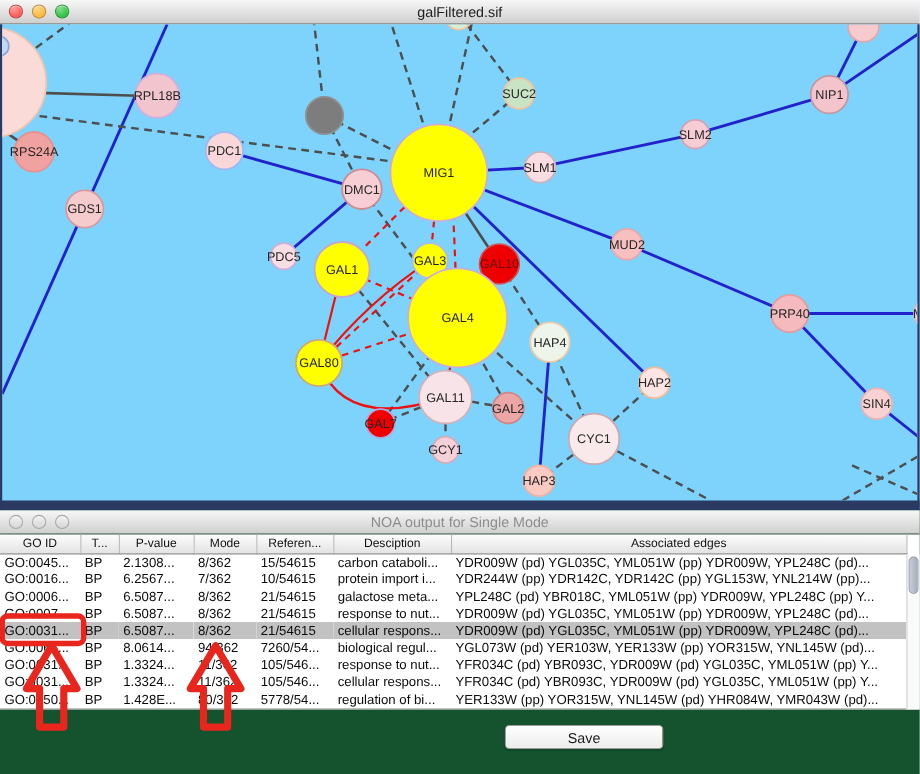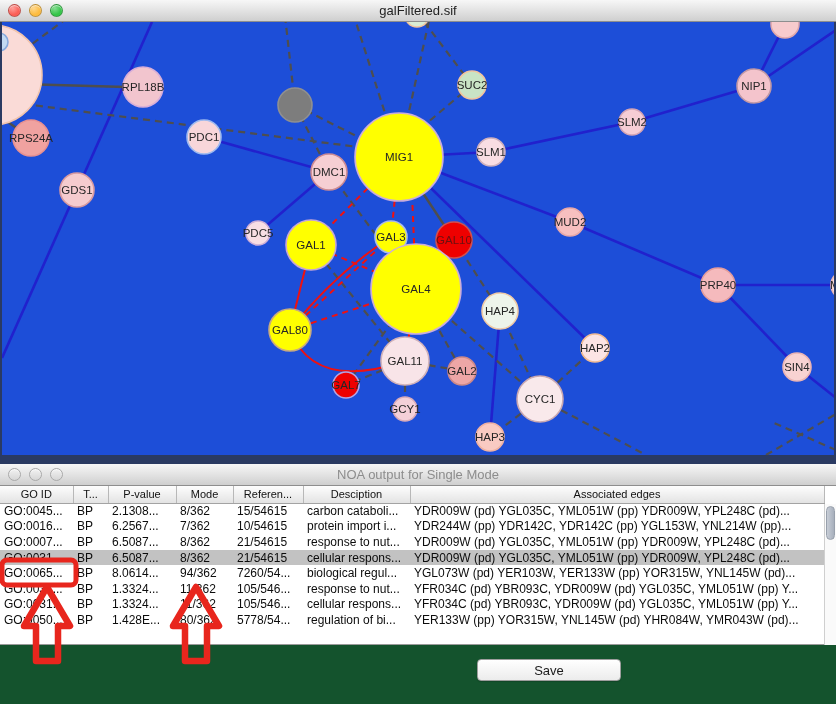--- a/index.html
+++ b/index.html
@@ -13,21 +13,21 @@
     align-items:center; justify-content:center; }
   .titlebar .title { font-size:13px; color:#222; font-weight:500; }
   .titlebar.inactive .title { color:#8d8d8d; font-weight:400; }
   .lights { position:absolute; left:8px; top:4px; display:flex; gap:8px; }
   .light { width:13px; height:13px; border-radius:50%; border:1px solid rgba(0,0,0,.25);
     box-shadow:inset 0 1px 1px rgba(255,255,255,.6); }
   .light.hollow { background:linear-gradient(#f2f2f2,#d6d6d6); border-color:#a9a9a9; }
 
   
   #graph-window { top:0; height:566px; background:#fff; }
-  .graph-panel { height:442px; background:#1d4ed8; border-left:2px solid #2a3a62;
+  .graph-panel { height:442px; background:#7dd3fc; border-left:2px solid #2a3a62;
     border-right:2px solid #2a3a62; border-bottom:9px solid #2a3a62; overflow:hidden; }
   .graph-panel svg { display:block; }
   .edge { fill:none; }
   .edge.pp { stroke:#2121cd; stroke-width:2.6; }
   .edge.gd { stroke:#4e4e4e; stroke-width:2.2; stroke-dasharray:7 5; }
   .edge.gs { stroke:#4e4e4e; stroke-width:2.4; }
   .edge.rs { stroke:#ee1111; stroke-width:2; }
   .edge.rd { stroke:#ee1111; stroke-width:2; stroke-dasharray:6 5; }
   .node { stroke-width:1.6; }
   .node-label { font-family:"Liberation Sans",sans-serif; font-size:11.5px;
@@ -46,21 +46,21 @@
   tr.selected td { background:#c2c2c2; }
   .scrollbar { position:absolute; right:0; top:18px; width:12px; height:141px;
     background:#fafafa; border-left:1px solid #cfcfcf; }
   .thumb { position:absolute; left:1px; top:2px; width:9px; height:34px;
     border-radius:5px; background:linear-gradient(90deg,#c7cdd6,#a7afbc);
     border:1px solid #98a0ac; }
   .footer { position:relative; height:80px; }
   .btn { position:absolute; top:14px; width:144px; height:22px; font-size:13px;
     color:#1b1b1b; background:linear-gradient(#ffffff,#ececec);
     border:1px solid #9d9d9d; border-radius:4px;
-    box-shadow:0 1px 1px rgba(0,0,0,.15); font-family:"Liberation Sans",sans-serif;margin-left:18px; }
+    box-shadow:0 1px 1px rgba(0,0,0,.15); font-family:"Liberation Sans",sans-serif; }
   #save-btn { left:459px; } #cancel-btn { left:679px; }
 
   
   #overlay { position:absolute; left:0; top:0; width:836px; height:704px;
     pointer-events:none; z-index:60; }
 </style>
 </head>
 <body>
 
 <div class="window" id="graph-window">
@@ -235,20 +235,29 @@
           <tr>
             <td>GO:0016...</td>
             <td>BP</td>
             <td>6.2567...</td>
             <td>7/362</td>
             <td>10/54615</td>
             <td>protein import i...</td>
             <td>YDR244W (pp) YDR142C, YDR142C (pp) YGL153W, YNL214W (pp)...</td>
           </tr>
           <tr>
+            <td>GO:0006...</td>
+            <td>BP</td>
+            <td>6.5087...</td>
+            <td>8/362</td>
+            <td>21/54615</td>
+            <td>galactose meta...</td>
+            <td>YPL248C (pd) YBR018C, YML051W (pp) YDR009W, YPL248C (pp) Y...</td>
+          </tr>
+          <tr>
             <td>GO:0007...</td>
             <td>BP</td>
             <td>6.5087...</td>
             <td>8/362</td>
             <td>21/54615</td>
             <td>response to nut...</td>
             <td>YDR009W (pd) YGL035C, YML051W (pp) YDR009W, YPL248C (pd)...</td>
           </tr>
           <tr class="selected">
             <td>GO:0031...</td>

